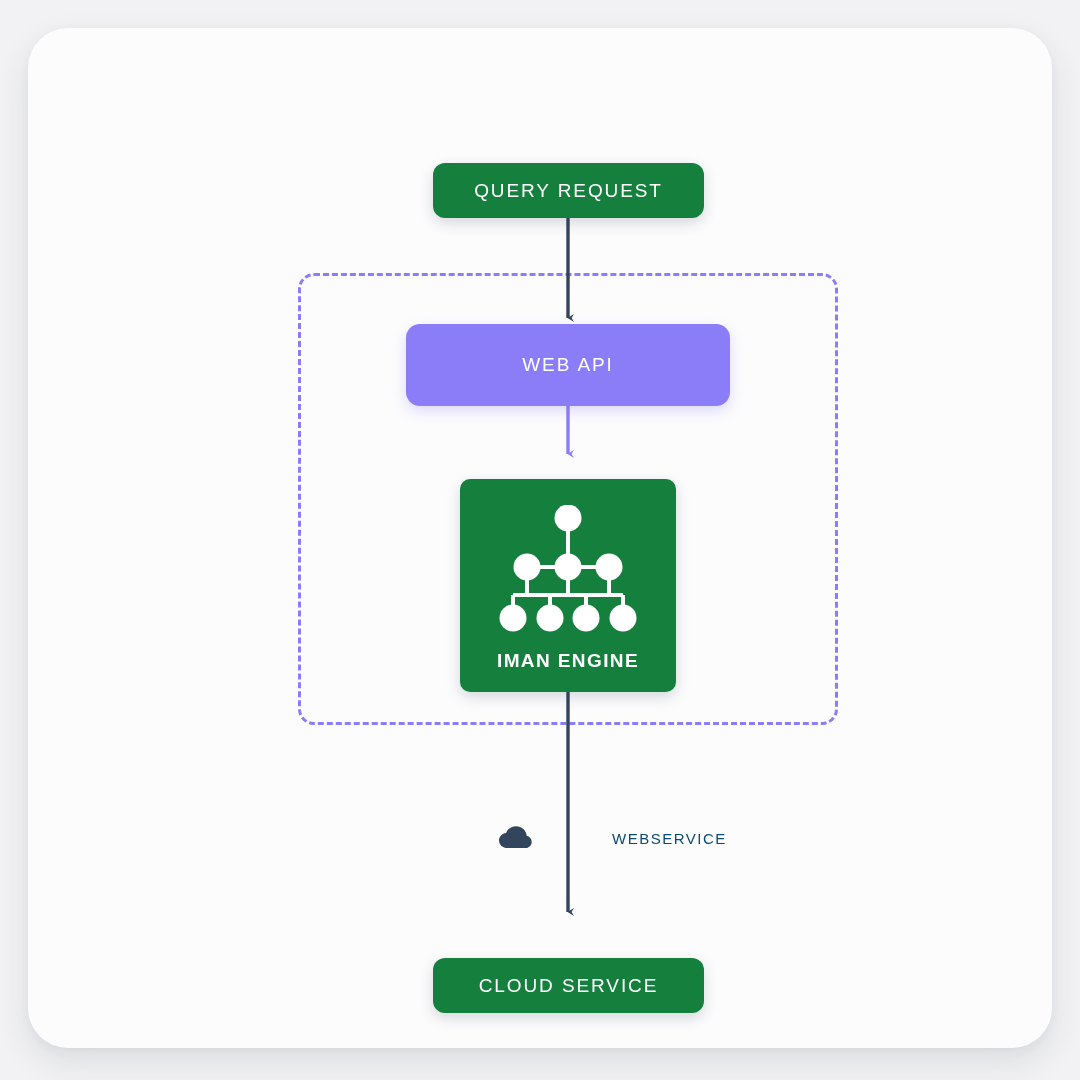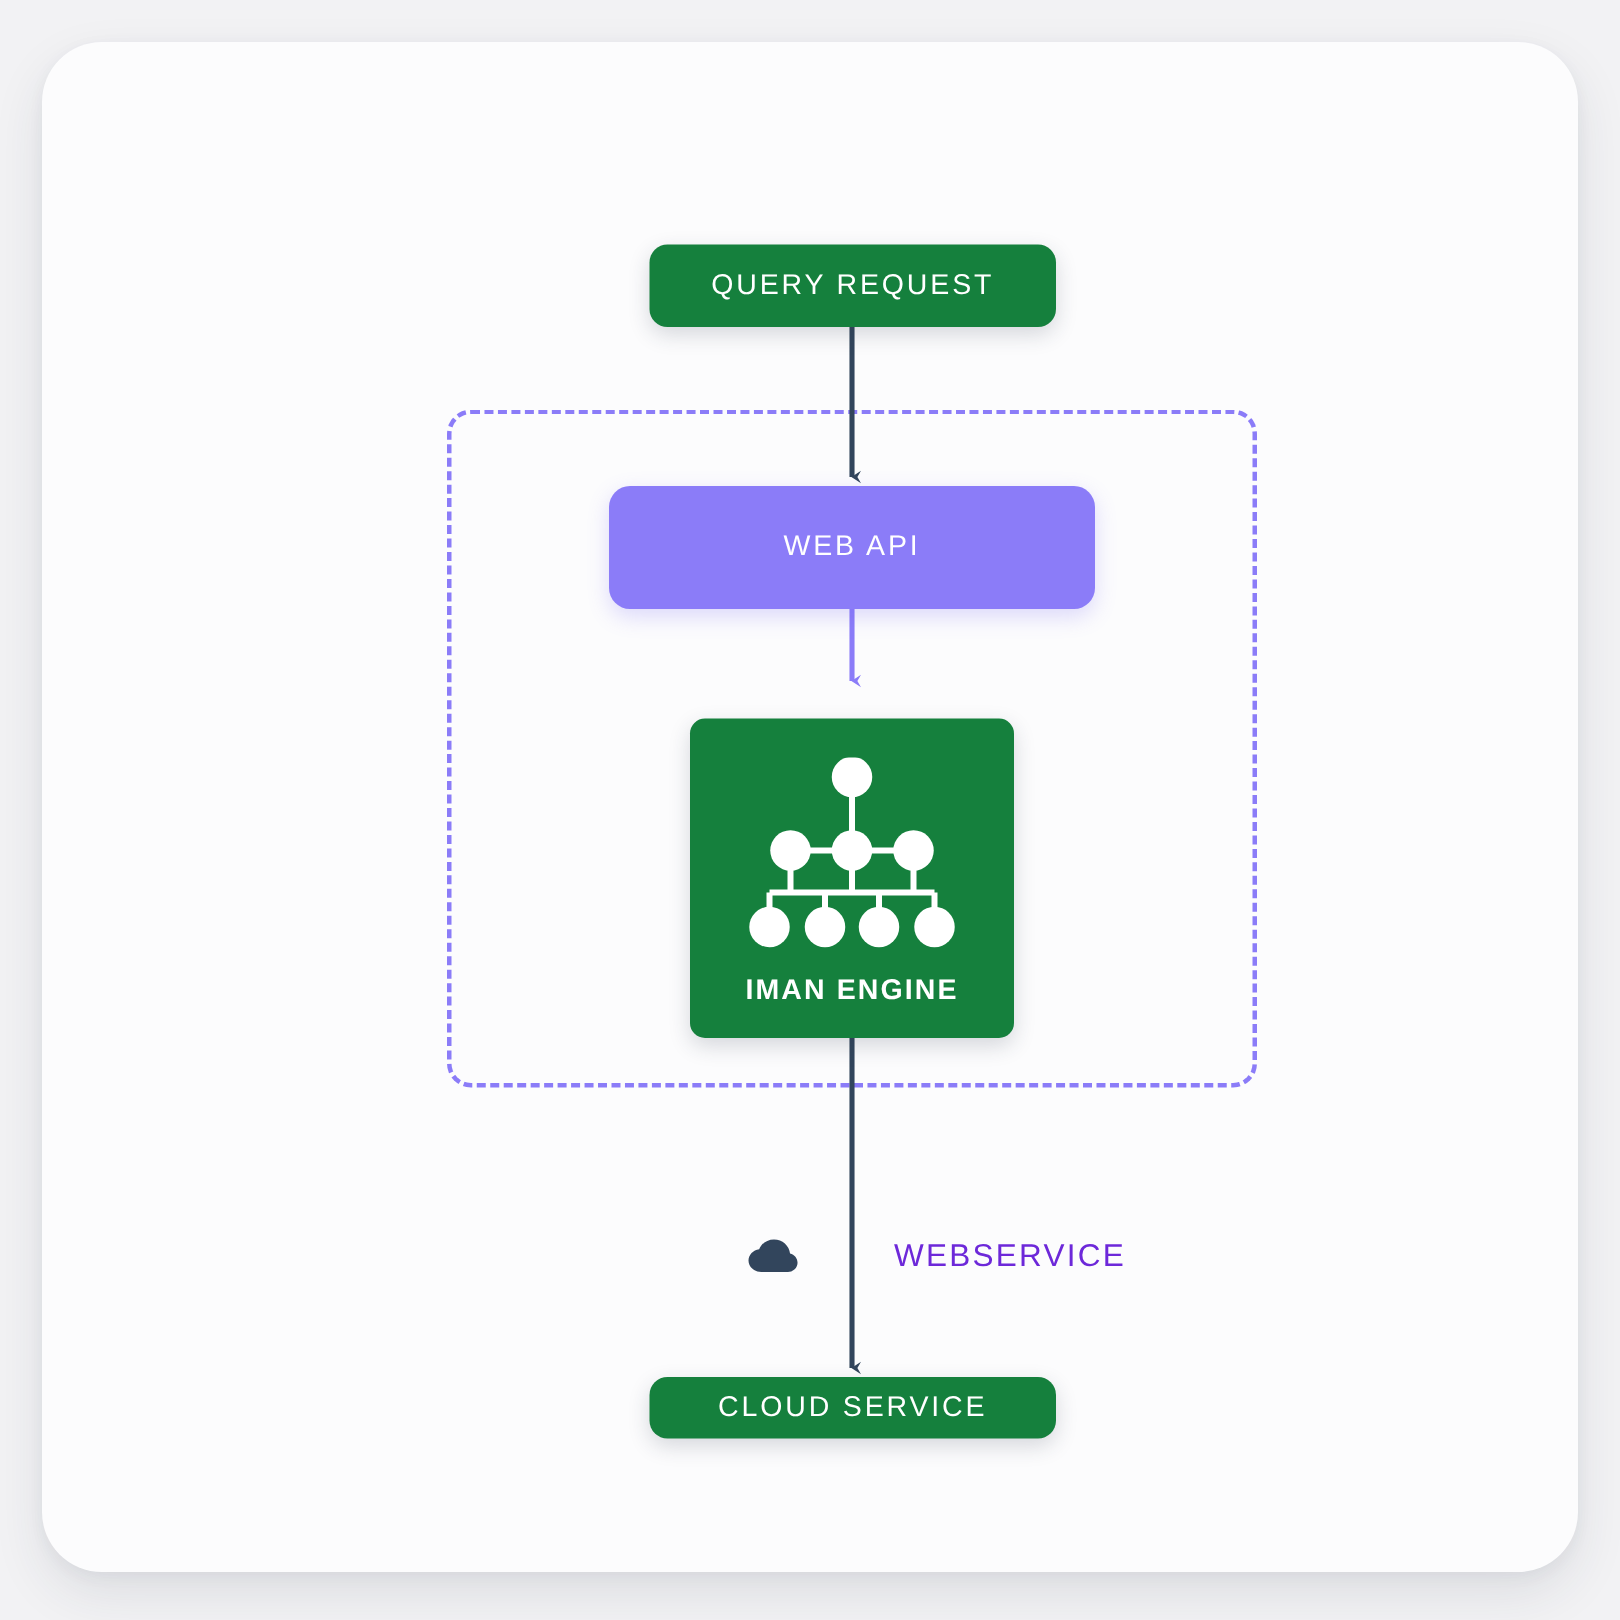--- a/index.html
+++ b/index.html
@@ -94,23 +94,23 @@
     width: 216px;
     height: 213px;
     border-radius: 10px;
     flex-direction: column;
     justify-content: flex-start;
     margin-top: 19px;
   }
 
   #cloud-service-box {
     left: 405px;
-    top: 890px;
+    top: 930px;
     width: 271px;
-    height: 41px;
+    height: 55px;
   }
 
   #iman-engine-label {
     position: absolute;
     bottom: 20px;
     left: 0;
     right: 0;
     text-align: center;
     font-size: 19px;
     font-weight: bold;
@@ -143,24 +143,24 @@
     display: flex;
     align-items: center;
     height: 34px;
   }
 
   #cloud-icon {
     display: block;
   }
 
   #webservice-label {
-    margin-left: 64px;
-    font-size: 21px;
+    margin-left: 80px;
+    font-size: 15px;
     letter-spacing: 1.5px;
-    color: #6d28d9;
+    color: #0c4a6e;
     white-space: nowrap;
   }
 </style>
 </head>
 <body>
 
 <div id="stage">
 
   <div id="card">
 

